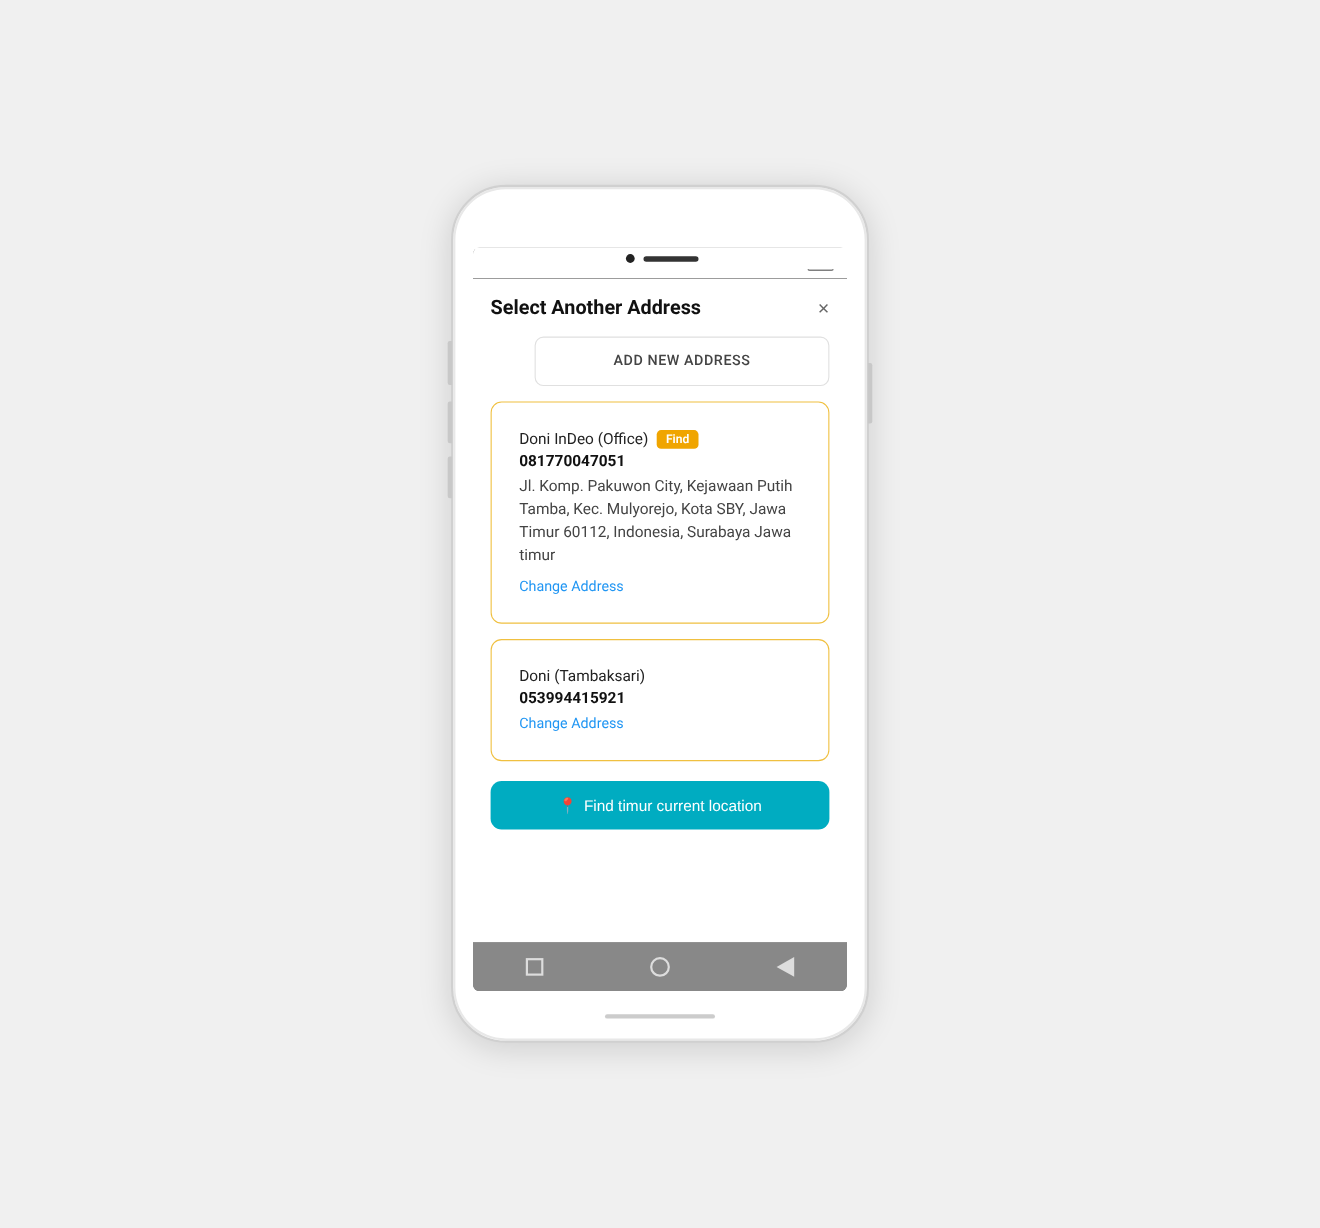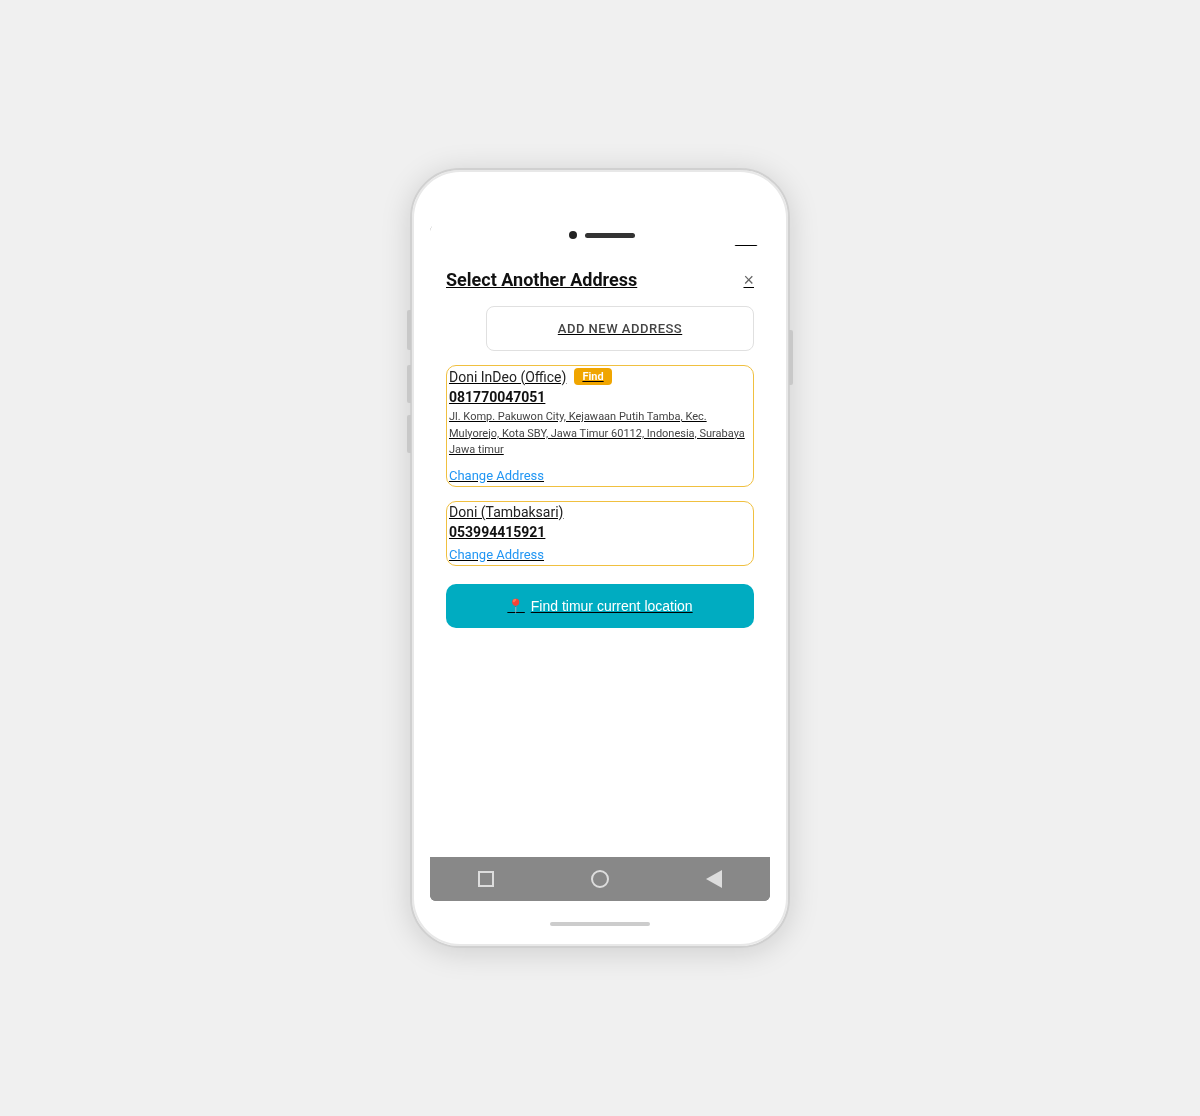--- a/index.html
+++ b/index.html
@@ -124,21 +124,20 @@
       border-radius: 3px;
     }
 
     
     .app-content {
       flex: 1;
       background: #000000;
       overflow-y: auto;
       display: flex;
       flex-direction: column;
-      text-decoration: underline;
     }
 
     .modal-container {
       background: #ffffff;
       flex: 1;
       display: flex;
       flex-direction: column;
       padding: 16px;
       overflow-y: auto;
     }
@@ -174,21 +173,21 @@
       letter-spacing: 0.5px;
       cursor: pointer;
       background: #fff;
       margin-bottom: 14px;
       margin-left: 40px;
     }
 
     .address-card {
       border: 1.5px solid #f0c040;
       border-radius: 10px;
-      padding: 2px;
+      padding: 25px;
       margin-bottom: 14px;
       background: #fff;
     }
 
     .address-card-header {
       display: flex;
       align-items: center;
       gap: 8px;
       margin-bottom: 4px;
     }
@@ -204,21 +203,21 @@
       padding: 2px 8px;
       border-radius: 4px;
     }
     .address-phone {
       font-size: 14px;
       font-weight: 700;
       color: #111;
       margin-bottom: 4px;
     }
     .address-detail {
-      font-size: 11px;
+      font-size: 14px;
       color: #444;
       line-height: 1.5;
       margin-bottom: 6px;
     }
     .change-address-link {
       font-size: 13px;
       color: #2196F3;
       cursor: pointer;
       text-decoration: none;
     }

